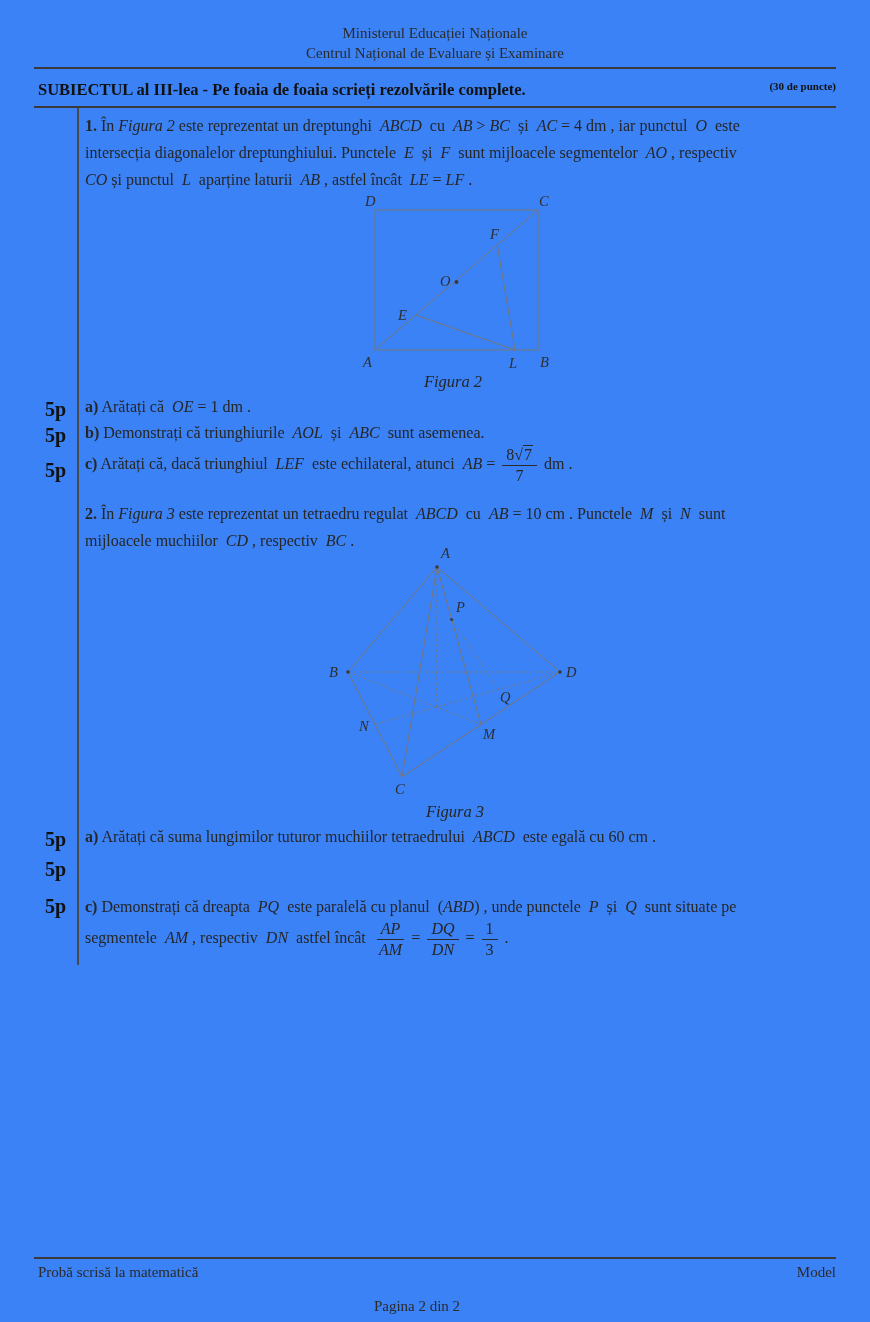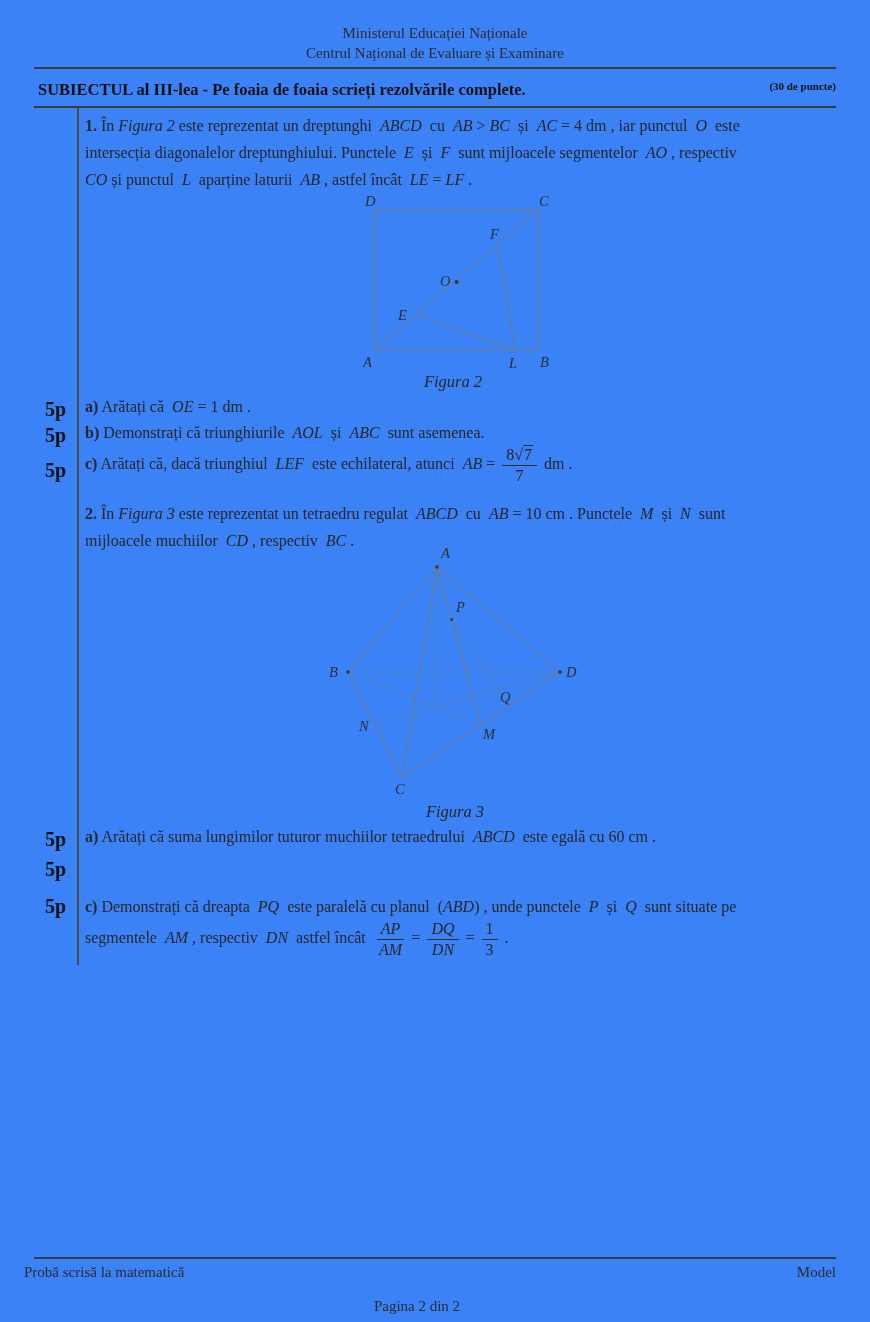--- a/index.html
+++ b/index.html
@@ -117,17 +117,17 @@
 
   <div class="abs pts" style="top:828px;left:45px;">5p</div>
   <div class="abs item" style="top:828px;left:85px;width:748px;"><b>a)</b> Arătați că suma lungimilor tuturor muchiilor tetraedrului &nbsp;<i>ABCD</i>&nbsp; este egală cu 60 cm .</div>
 
   <div class="abs pts" style="top:858px;left:45px;">5p</div>
 
   <div class="abs pts" style="top:895px;left:45px;">5p</div>
   <div class="abs item" style="top:893px;left:85px;width:748px;line-height:27px;"><b>c)</b> Demonstrați că dreapta &nbsp;<i>PQ</i>&nbsp; este paralelă cu planul &nbsp;(<i>ABD</i>) , unde punctele &nbsp;<i>P</i>&nbsp; și &nbsp;<i>Q</i>&nbsp; sunt situate pe<br>segmentele &nbsp;<i>AM</i> , respectiv &nbsp;<i>DN</i>&nbsp; astfel încât &nbsp;<span class="frac"><span class="fnum"><i>AP</i></span><span class="fden"><i>AM</i></span></span> = <span class="frac"><span class="fnum"><i>DQ</i></span><span class="fden"><i>DN</i></span></span> = <span class="frac"><span class="fnum">1</span><span class="fden">3</span></span> .</div>
 
   <div class="abs rule" style="top:1257px;left:34px;width:802px;height:1.6px;"></div>
-  <div class="abs ftr" style="top:1264px;left:24px;">Probă scrisă la matematică</div>
+  <div class="abs ftr" style="top:1264px;left:38px;">Probă scrisă la matematică</div>
   <div class="abs ftr" style="top:1264px;left:636px;width:200px;text-align:right;">Model</div>
   <div class="abs ftr center" style="top:1281px;left:0;width:834px;margin-top:17px;">Pagina 2 din 2</div>
 
 </div>
 
 </body></html>

